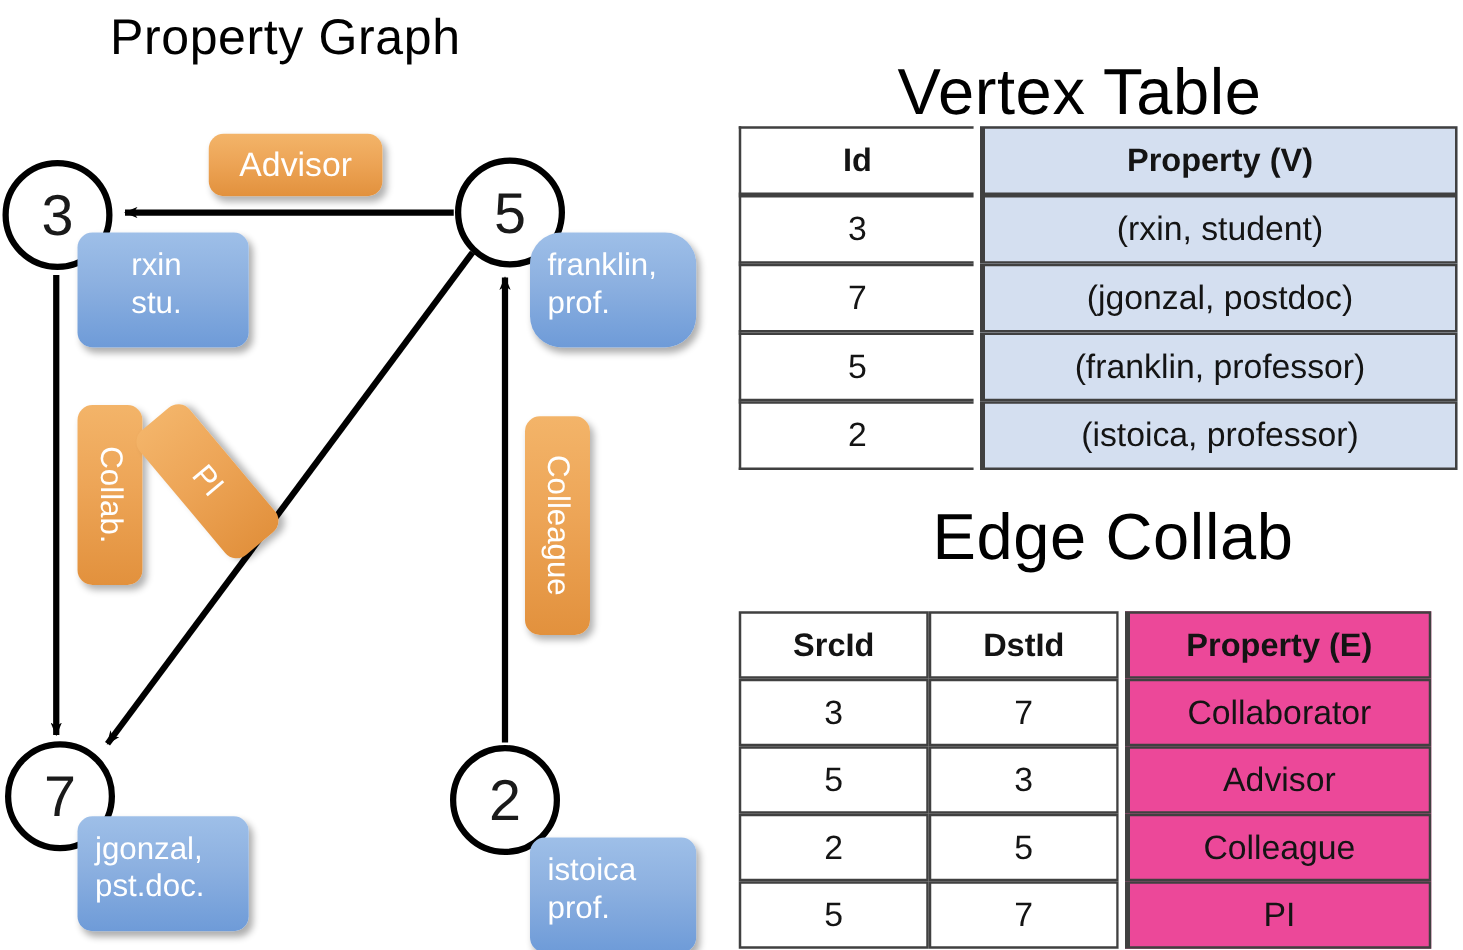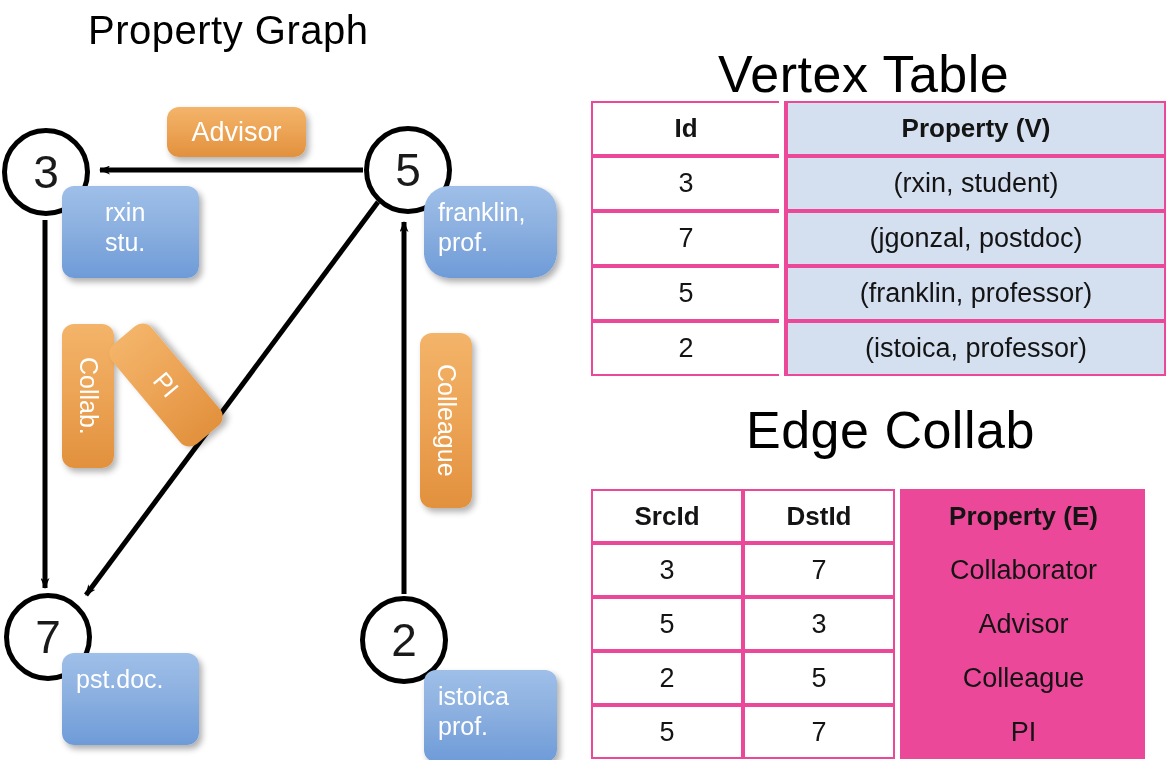--- a/index.html
+++ b/index.html
@@ -126,21 +126,21 @@
 
   
   table.data-table {
     position: absolute;
     border-collapse: separate;
     border-spacing: 0;
     font-family: "Liberation Sans", sans-serif;
     font-weight: 300;
   }
   table.data-table td, table.data-table th {
-    border: 2px solid #ec4899;
+    border: 2px solid #404040;
     text-align: center;
     font-weight: 300;
     color: #141414;
     padding: 0;
     box-sizing: border-box;
   }
   table.data-table th {
     font-weight: 700;
     font-size: 26px;
   }
@@ -203,20 +203,21 @@
 
   <div class="prop-box" id="prop-rxin">
     <div>rxin</div>
     <div>stu.</div>
   </div>
   <div class="prop-box" id="prop-franklin">
     <div>franklin,</div>
     <div>prof.</div>
   </div>
   <div class="prop-box" id="prop-jgonzal">
+    <div>jgonzal,</div>
     <div>pst.doc.</div>
   </div>
   <div class="prop-box" id="prop-istoica">
     <div>istoica</div>
     <div>prof.</div>
   </div>
 
   <div class="edge-box" id="edge-advisor">
     <span>Advisor</span>
   </div>

